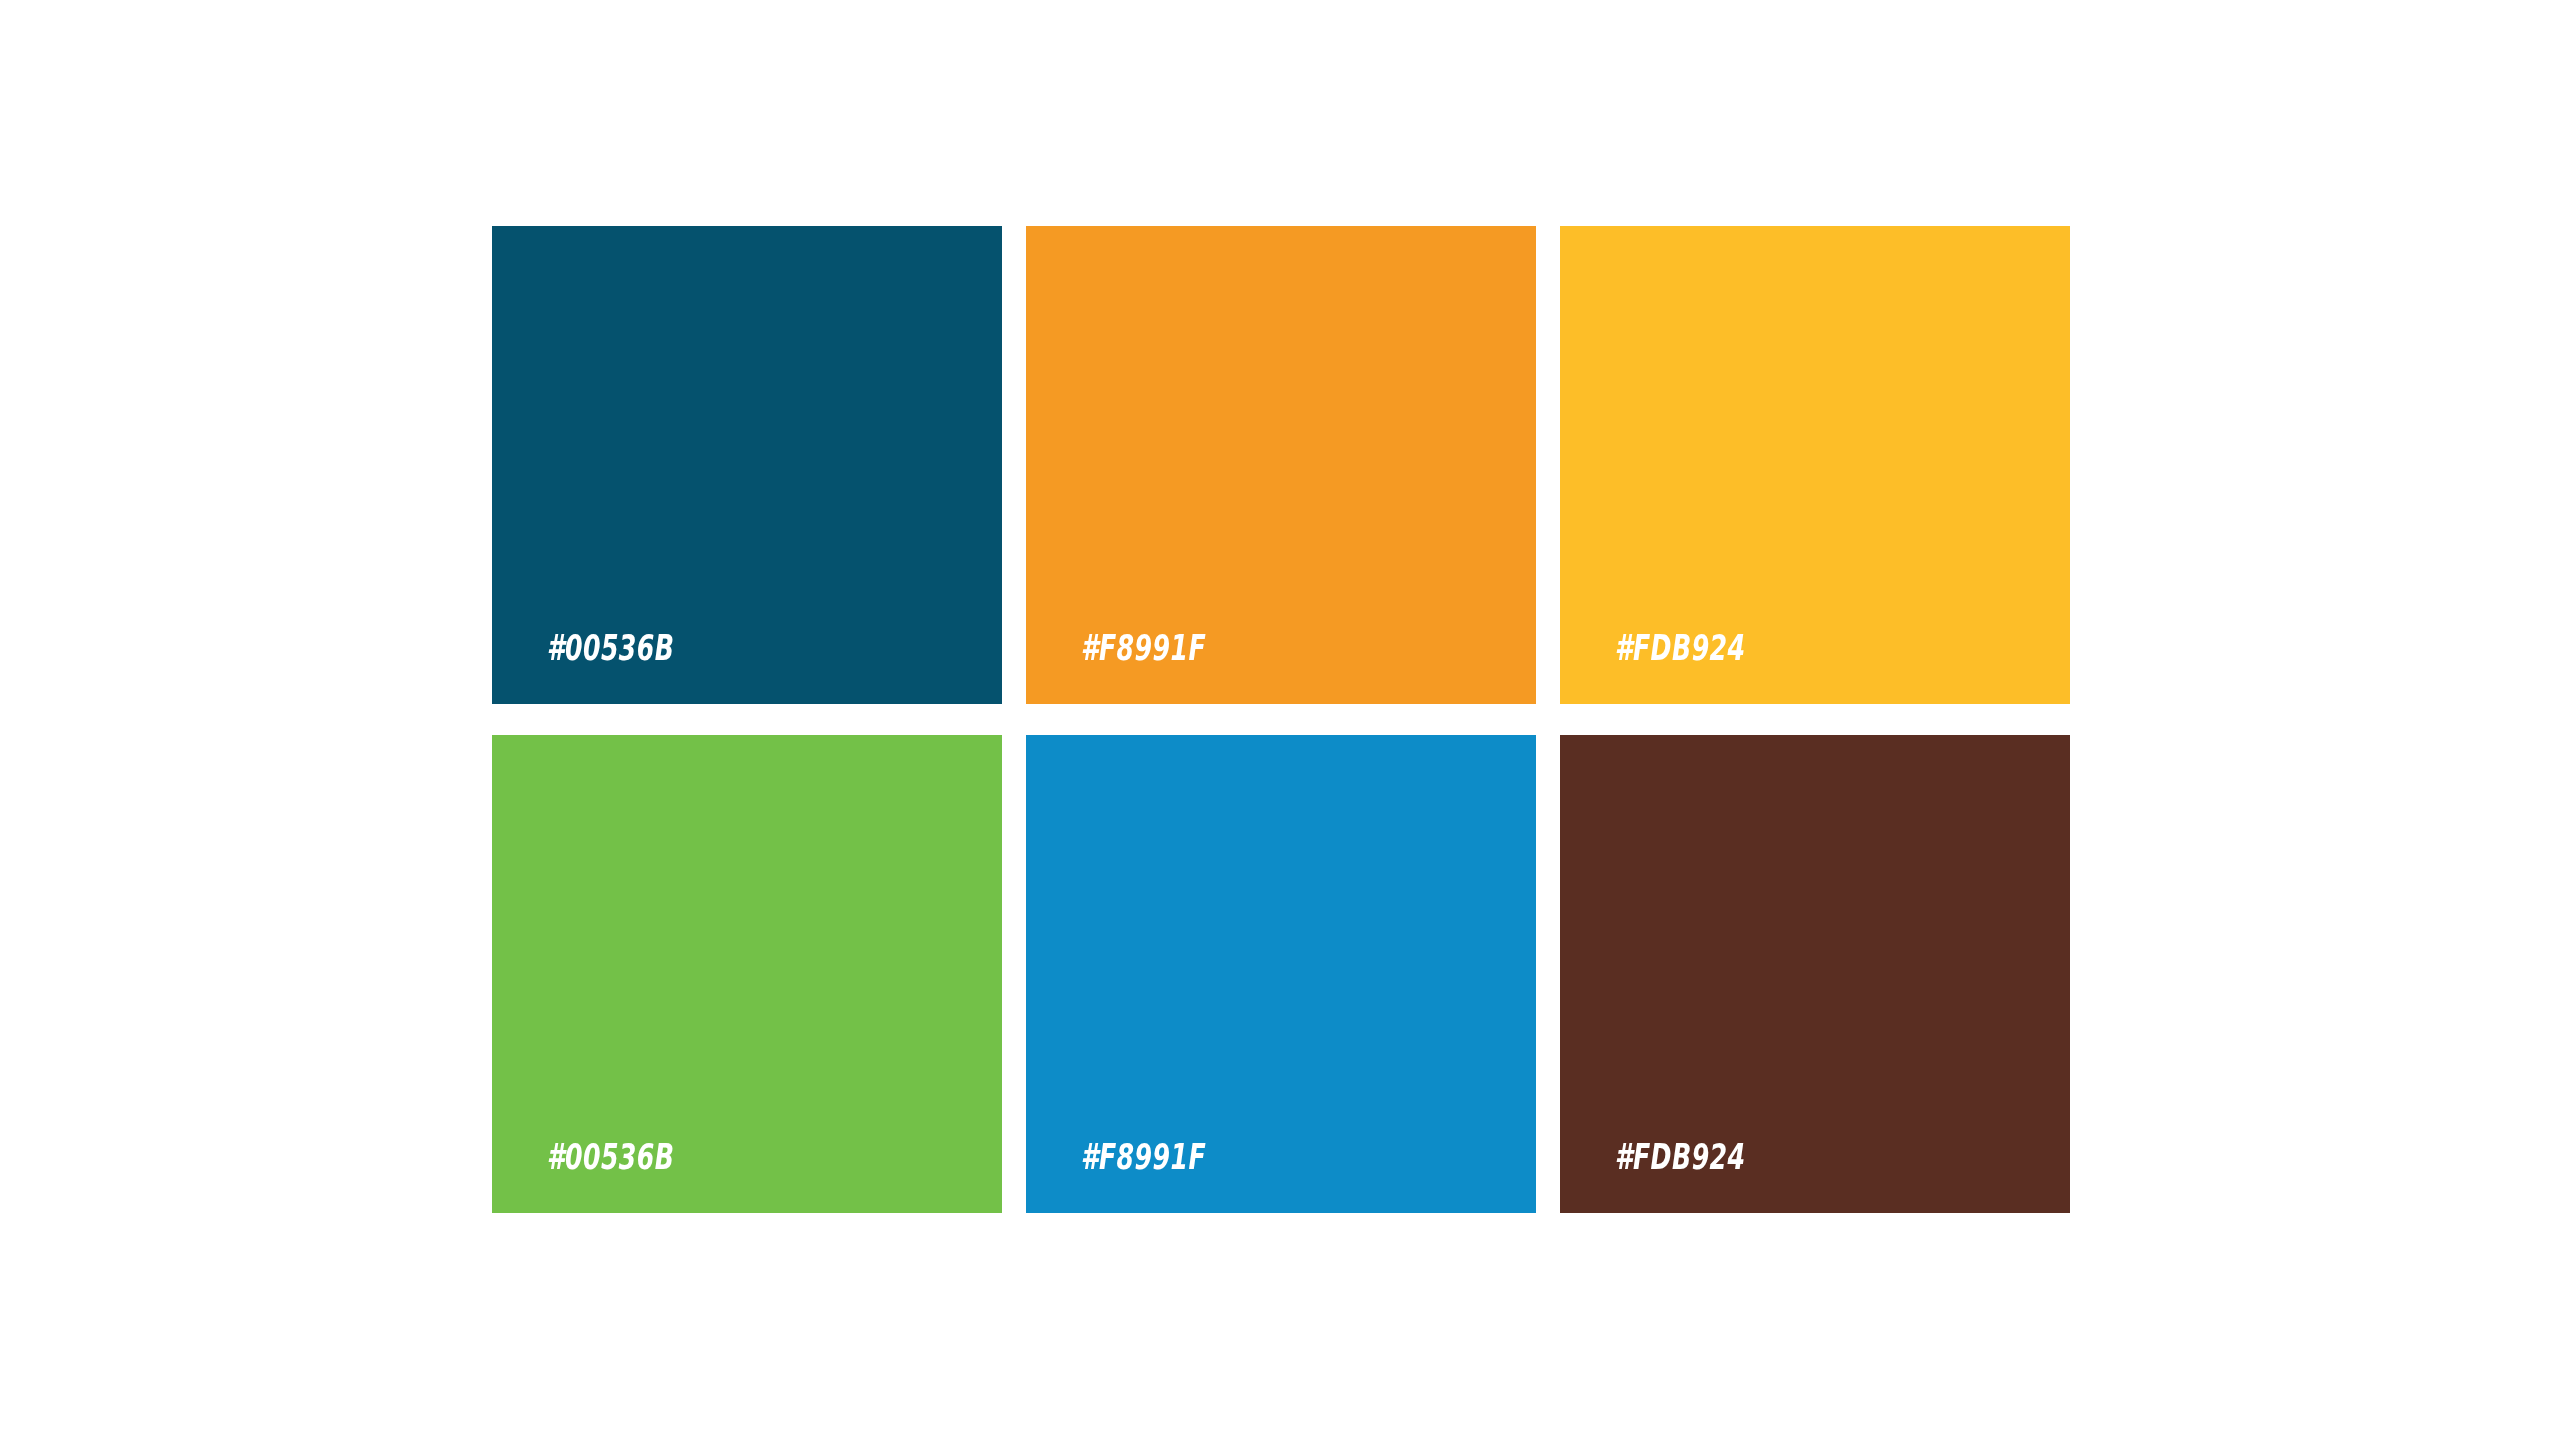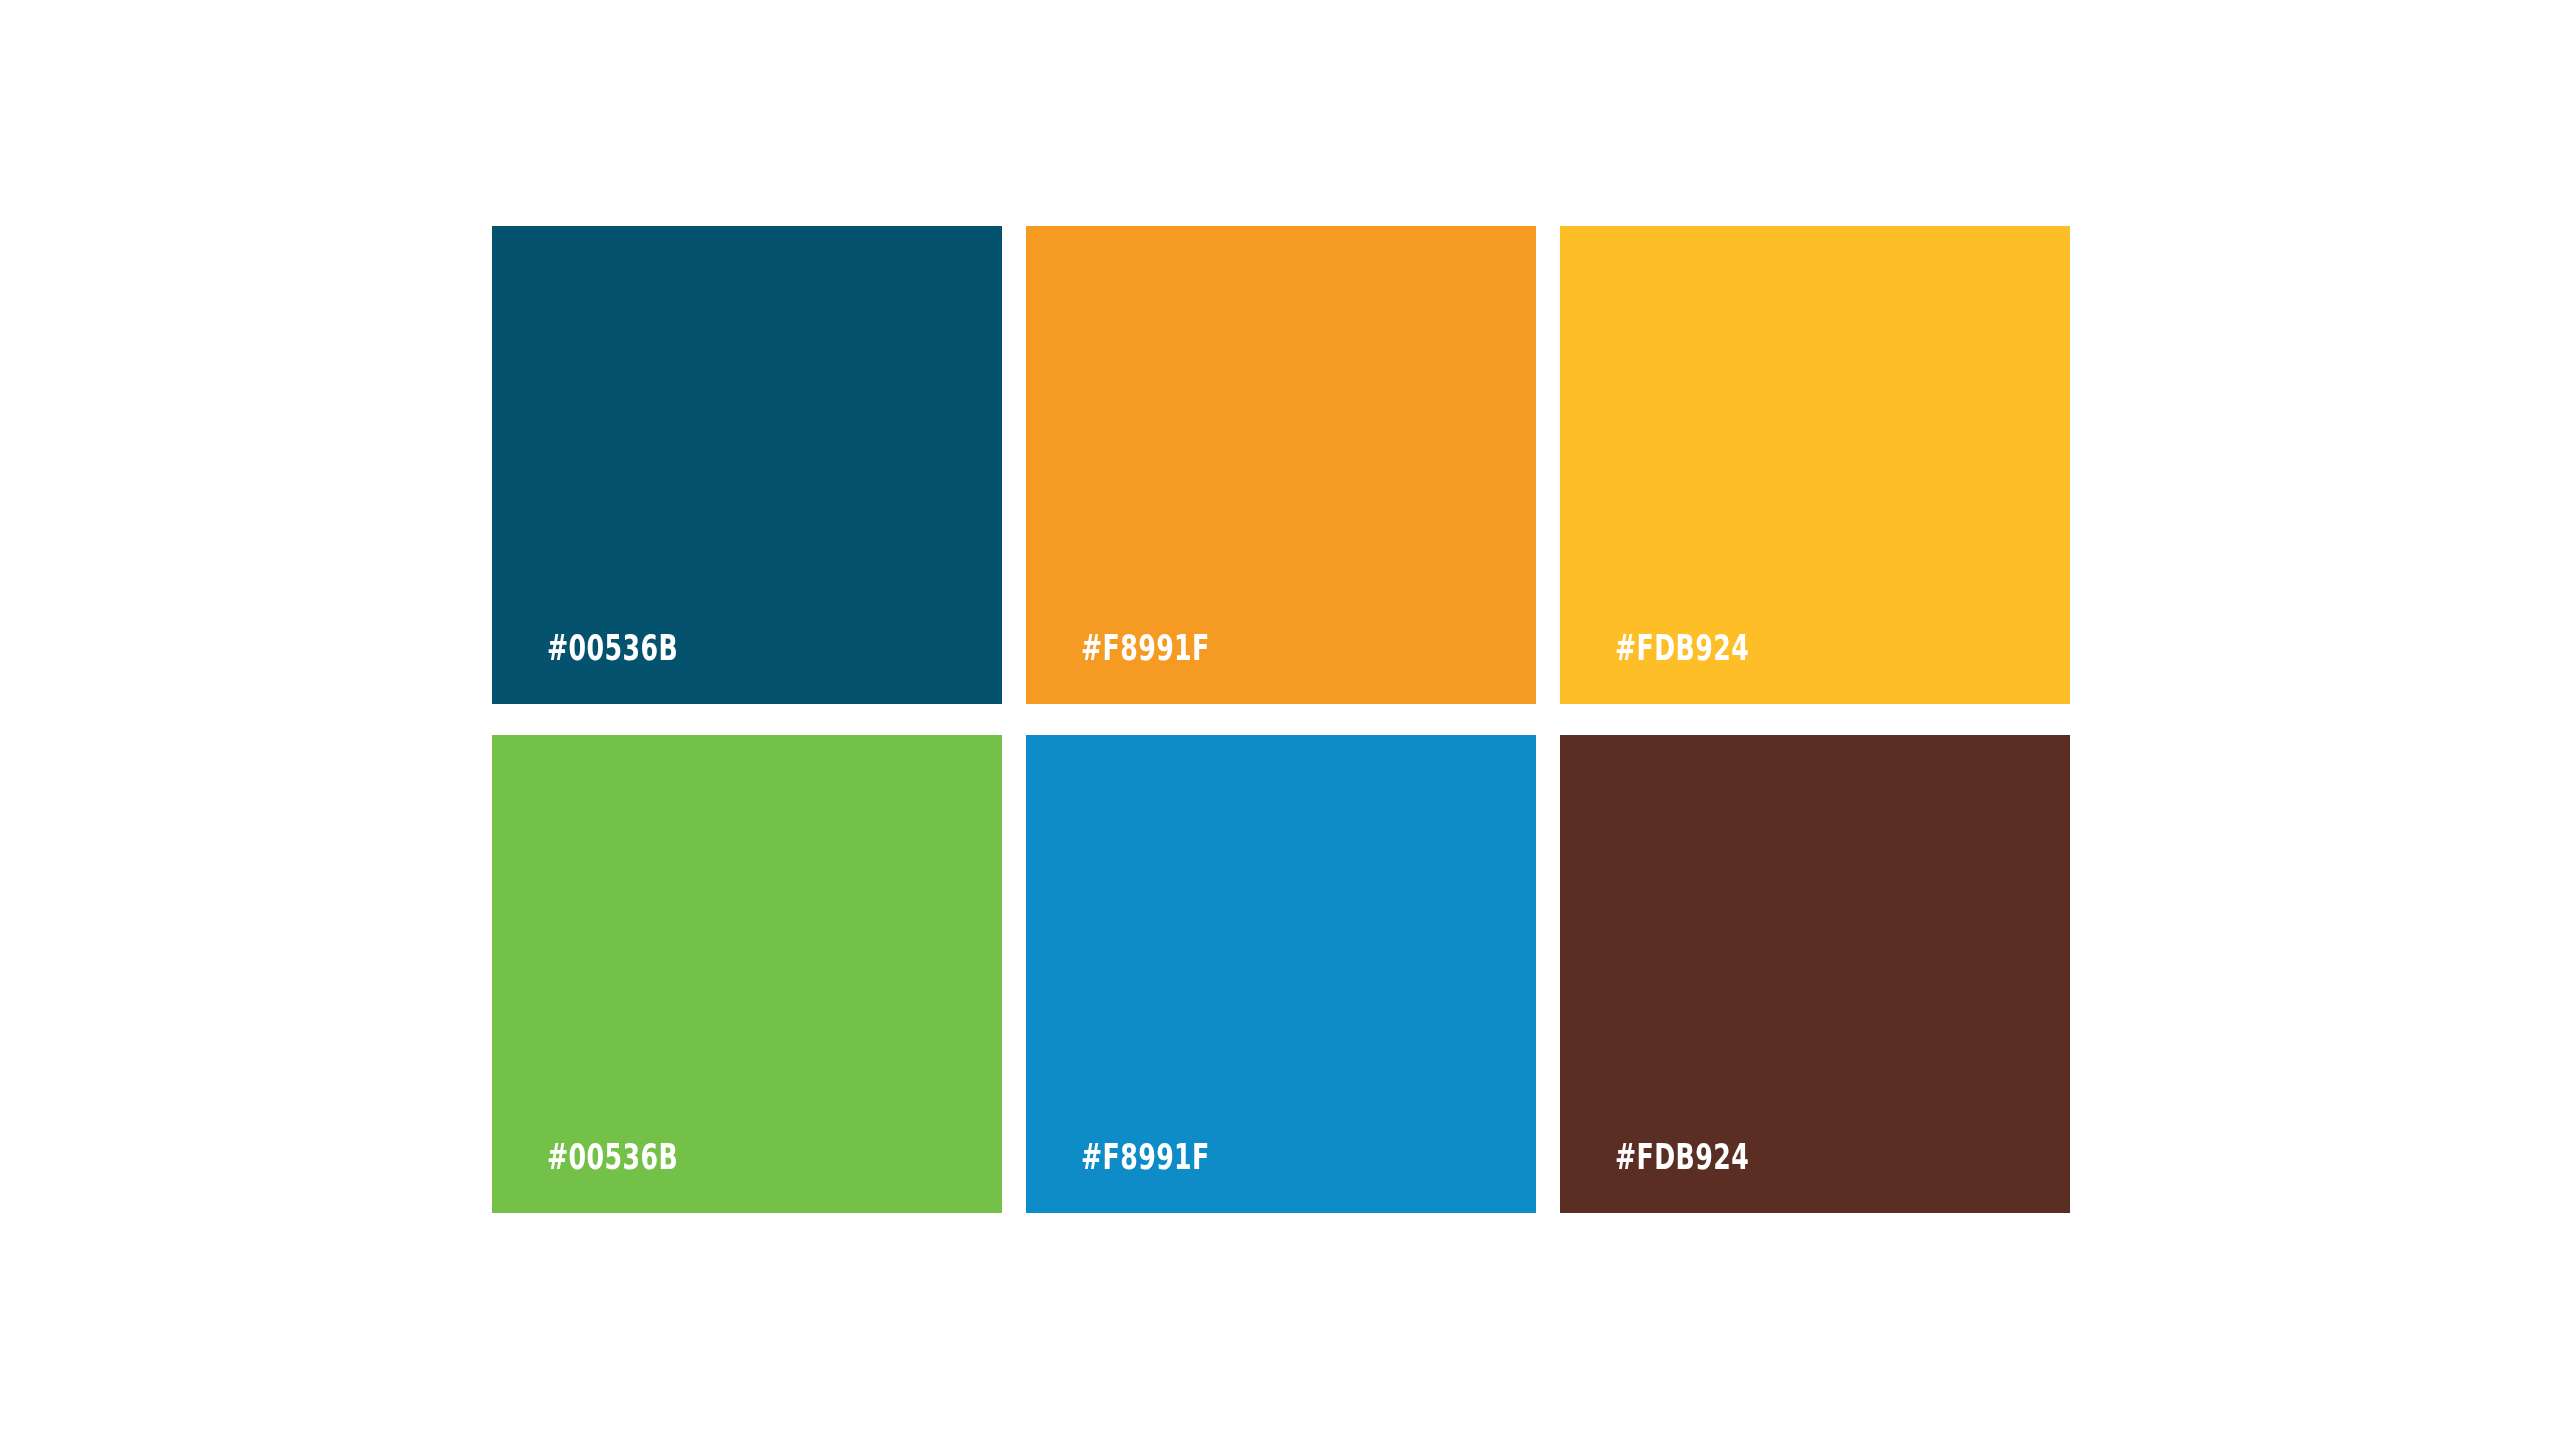--- a/index.html
+++ b/index.html
@@ -25,20 +25,21 @@
     grid-template-columns: repeat(3, 510px);
     grid-template-rows: repeat(2, 478px);
     column-gap: 24px;
     row-gap: 31px;
   }
 
   .swatch {
     position: relative;
     box-sizing: border-box;
     overflow: hidden;
+    font-style: italic;
   }
 
   .swatch-label {
     position: absolute;
     left: 55px;
     bottom: 38px;
     color: #ffffff;
     font-family: "Liberation Sans Narrow", "DejaVu Sans Condensed", "Liberation Sans", sans-serif;
     font-size: 36px;
     font-weight: 700;

